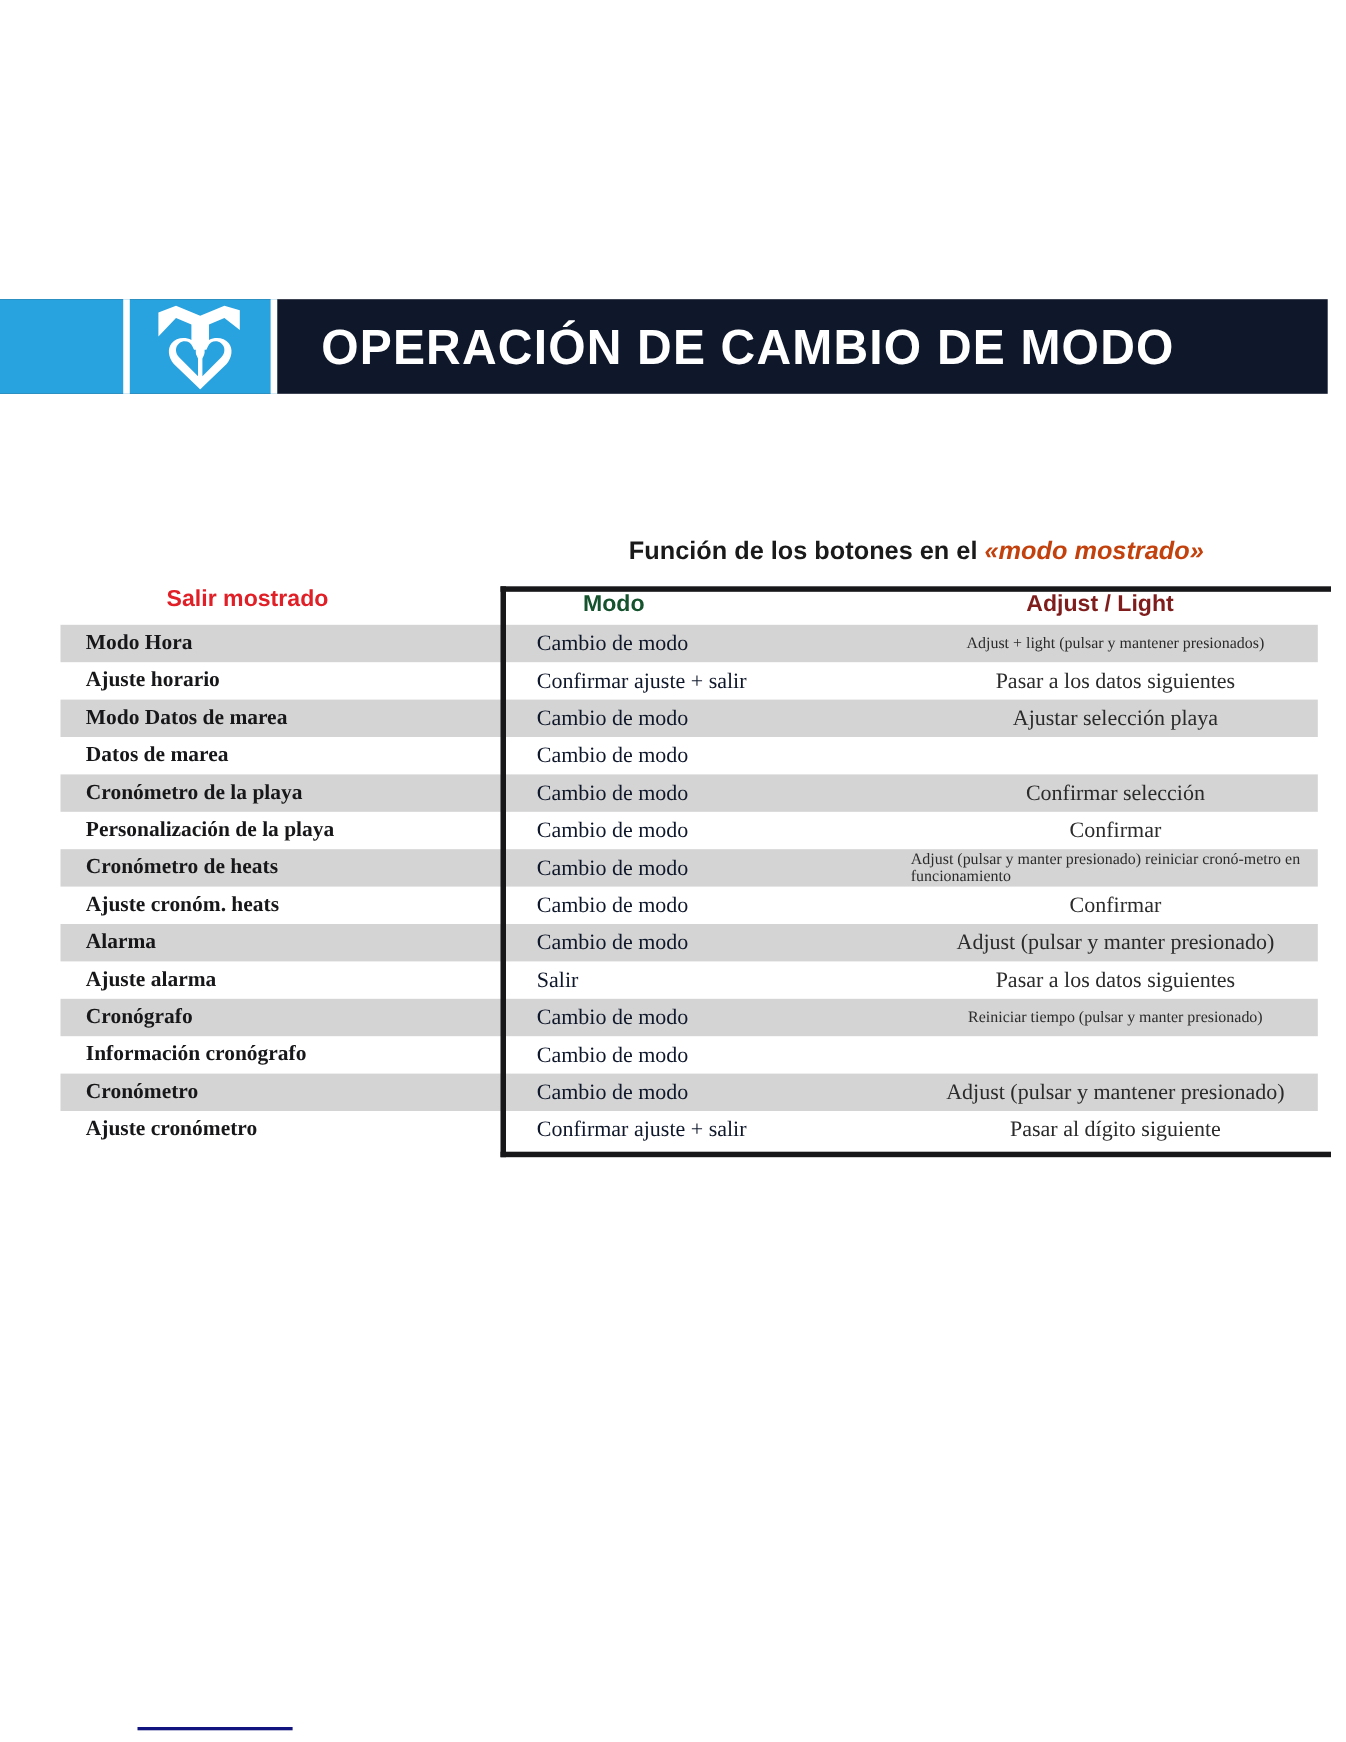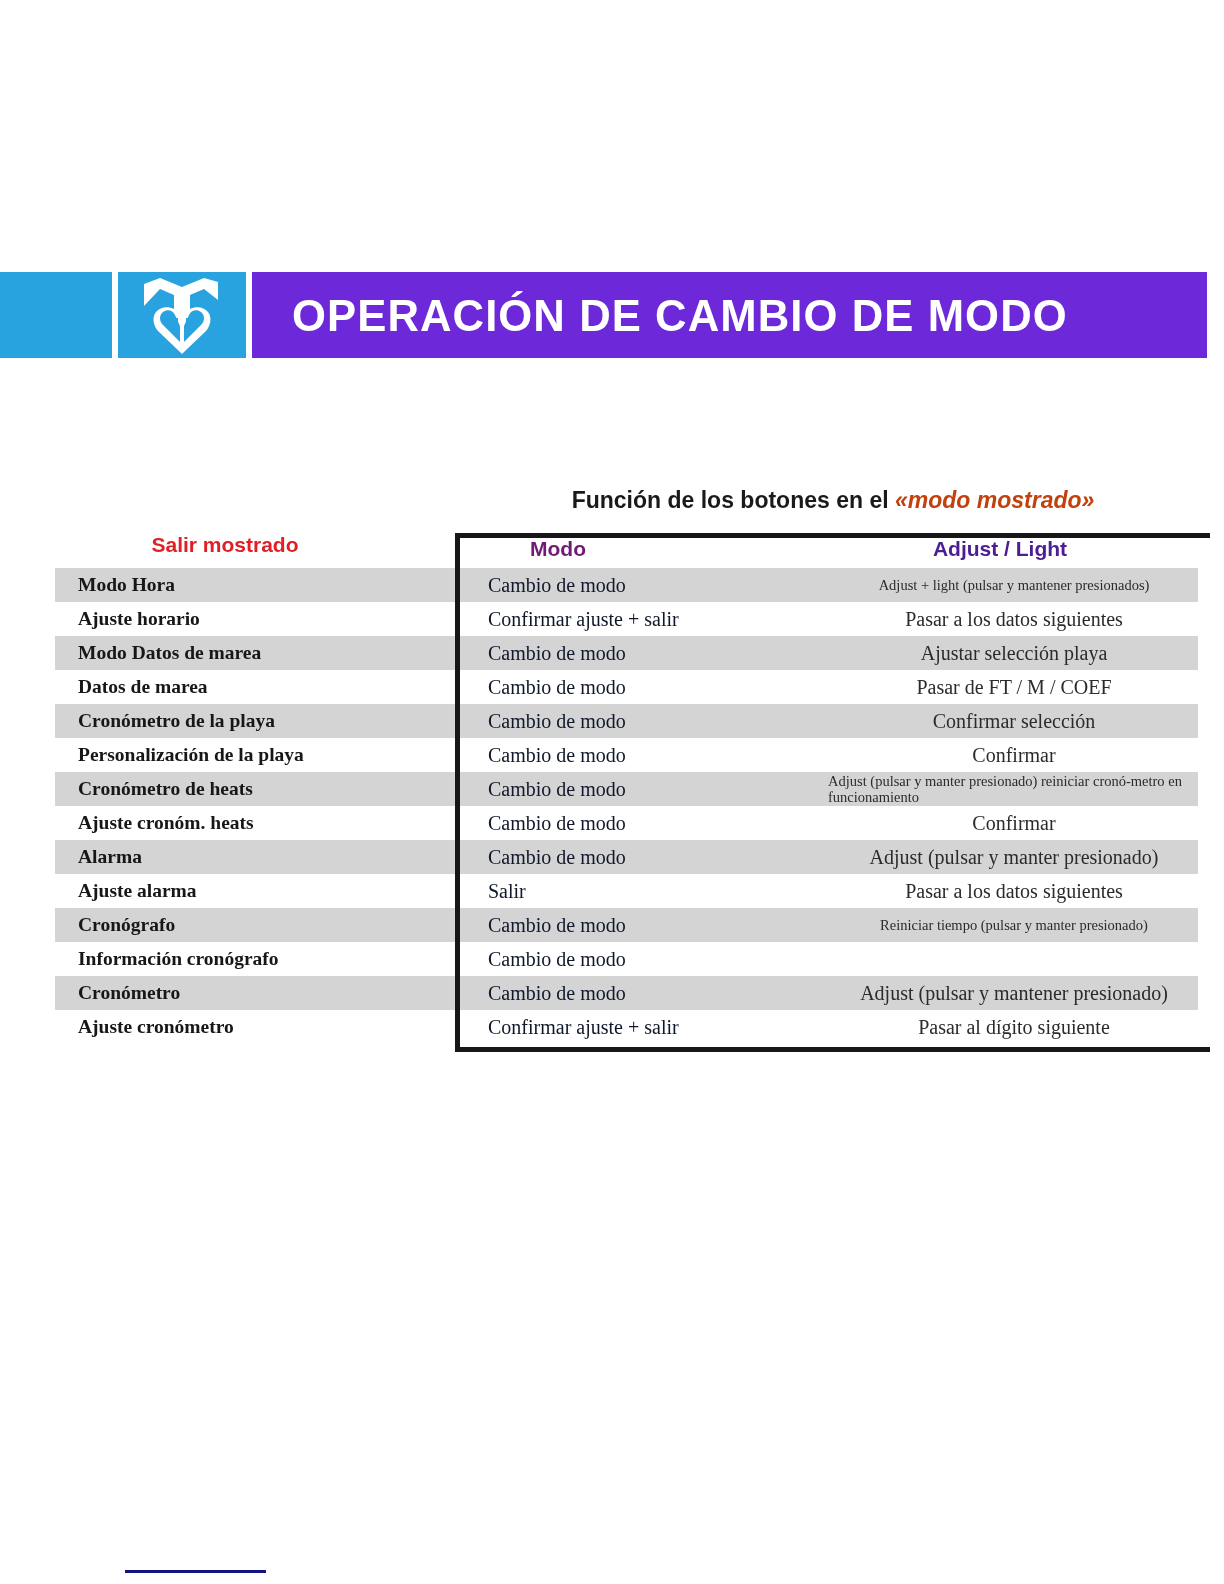--- a/index.html
+++ b/index.html
@@ -15,21 +15,21 @@
     overflow: hidden;
   }
 
   
   .header-band {
     position: absolute;
     left: 0;
     top: 272px;
     width: 1207px;
     height: 86px;
-    background: #6d28d9;
+    background: #0f172a;
     display: flex;
     align-items: stretch;
   }
   .header-left-fill {
     width: 112px;
     flex: 0 0 112px;
     background: #29A3DF;
   }
   .header-logo-box {
     width: 128px;
@@ -117,32 +117,32 @@
   }
   .head-modo {
     position: absolute;
     left: 470px;
     top: 4px;
     width: 290px;
     text-align: left;
     padding-left: 60px;
     font-size: 21px;
     font-weight: bold;
-    color: #701a75;
+    color: #14532d;
     box-sizing: border-box;
   }
   .head-adjust {
     position: absolute;
     left: 800px;
     top: 4px;
     width: 400px;
     text-align: center;
     font-size: 21px;
     font-weight: bold;
-    color: #4c1d95;
+    color: #7f1d1d;
   }
 
   
   .rows {
     position: absolute;
     top: 81px;
     left: 0;
     width: 1224px;
     z-index: 1;
   }
@@ -260,21 +260,20 @@
         <div class="cell-adjust">Pasar a los datos siguientes</div>
       </div>
       <div class="row shaded">
         <div class="cell-mode">Modo Datos de marea</div>
         <div class="cell-modo">Cambio de modo</div>
         <div class="cell-adjust">Ajustar selección playa</div>
       </div>
       <div class="row">
         <div class="cell-mode">Datos de marea</div>
         <div class="cell-modo">Cambio de modo</div>
-        <div class="cell-adjust">Pasar de  FT / M / COEF</div>
       </div>
       <div class="row shaded">
         <div class="cell-mode">Cronómetro de la playa</div>
         <div class="cell-modo">Cambio de modo</div>
         <div class="cell-adjust">Confirmar selección</div>
       </div>
       <div class="row">
         <div class="cell-mode">Personalización de la playa</div>
         <div class="cell-modo">Cambio de modo</div>
         <div class="cell-adjust">Confirmar</div>

